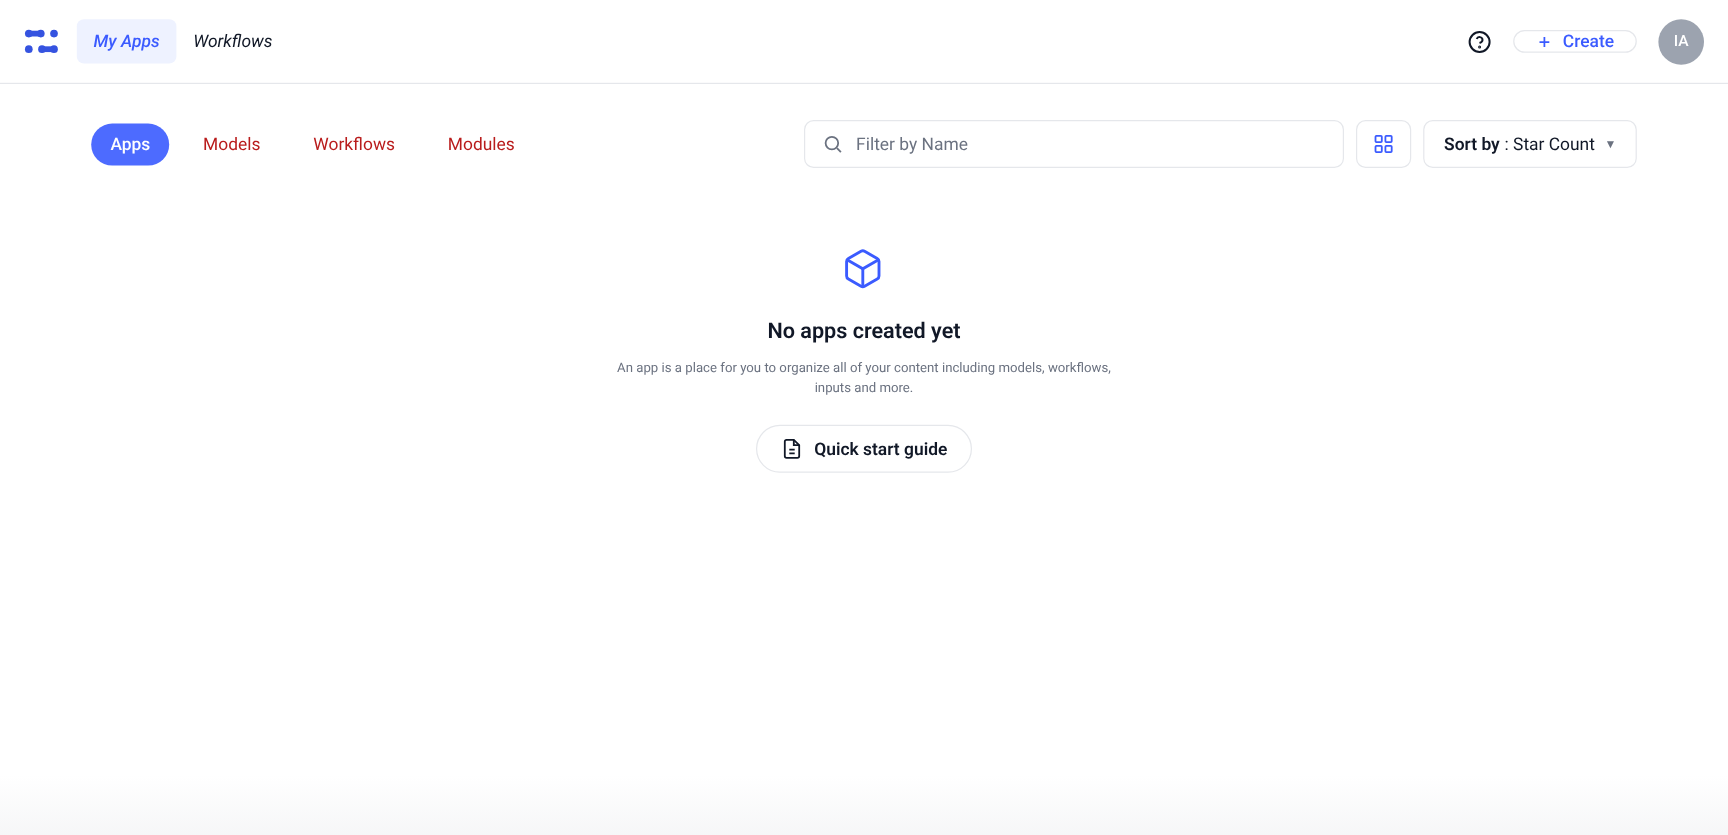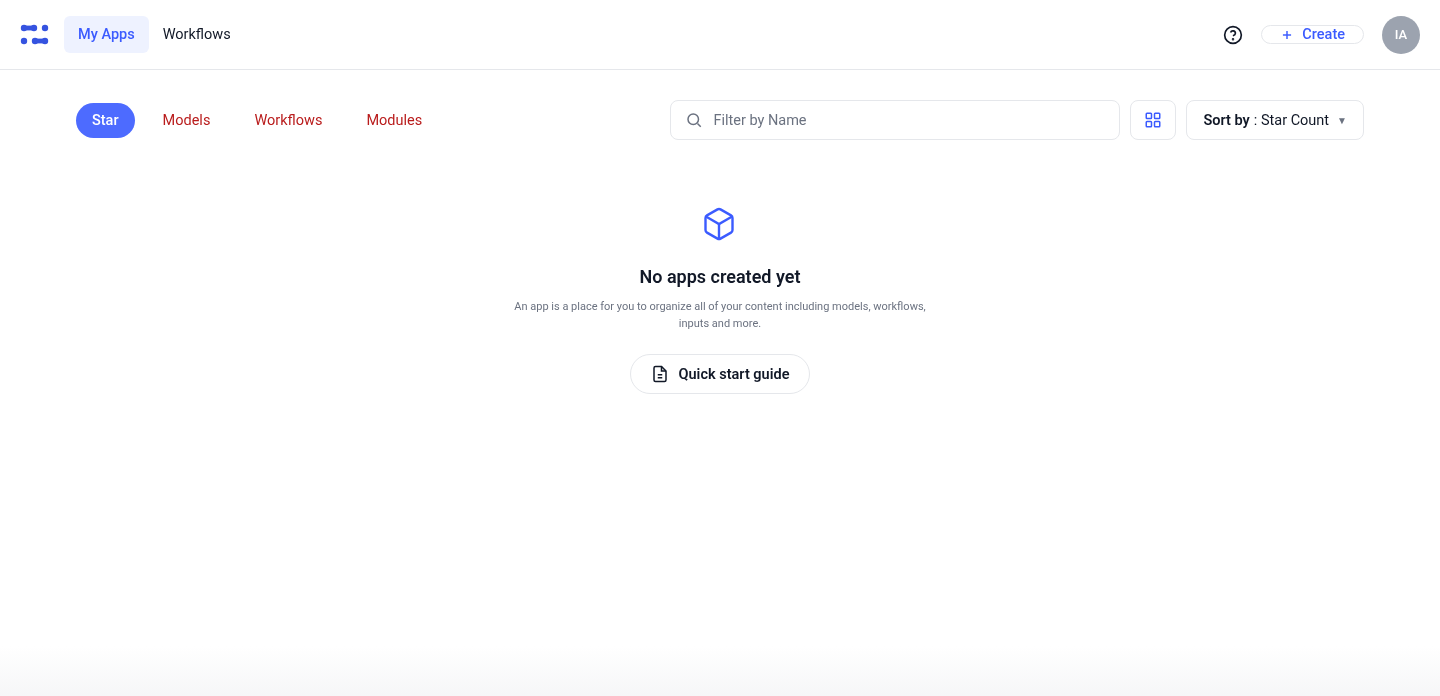--- a/index.html
+++ b/index.html
@@ -38,20 +38,21 @@
     .nav-tabs {
       display: flex;
       gap: 0;
     }
     .nav-tab {
       padding: 10px 14px;
       border-radius: 6px;
       font-size: 14.5px;
       color: #111827;
       cursor: pointer;
+      font-style: italic;
     }
     .nav-tab.active {
       background: #eef2ff;
       color: #3b5bff;
       font-weight: 500;
     }
     .header-right {
       display: flex;
       align-items: center;
       gap: 18px;
@@ -283,21 +284,21 @@
       </svg>
       <span>Create</span>
     </div>
     <div class="avatar">IA</div>
   </div>
 </div>
 
 <div class="content">
   <div class="toolbar">
     <div class="sub-tabs">
-      <div class="sub-tab active">Star</div>
+      <div class="sub-tab active">Apps</div>
       <div class="sub-tab">Models</div>
       <div class="sub-tab">Workflows</div>
       <div class="sub-tab">Modules</div>
     </div>
     <div class="toolbar-right">
       <div class="search-box">
         <svg width="18" height="18" viewBox="0 0 24 24" fill="none" stroke="#6b7280" stroke-width="2">
           <circle cx="11" cy="11" r="7"></circle>
           <line x1="21" y1="21" x2="16.65" y2="16.65"></line>
         </svg>

